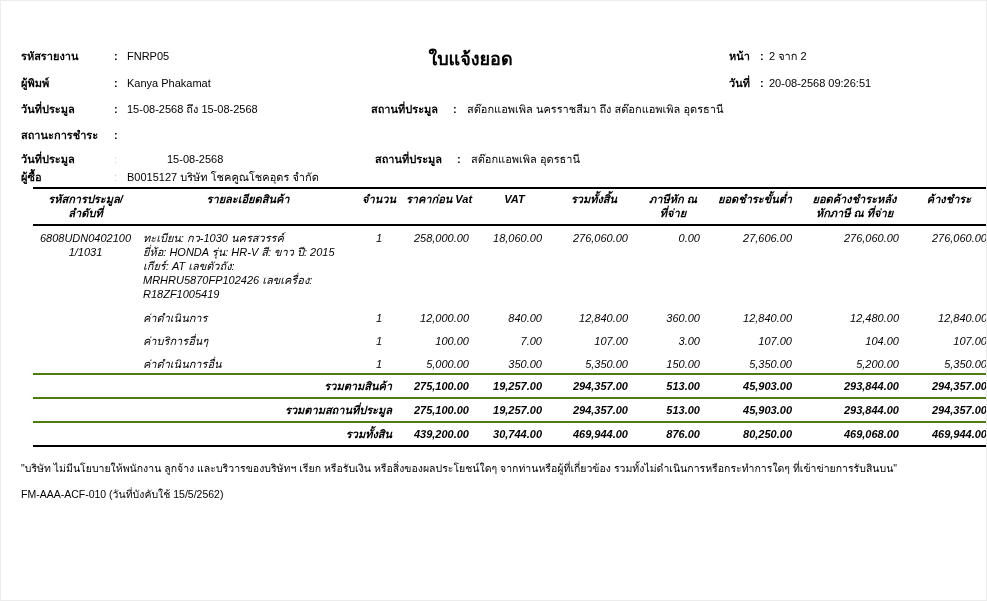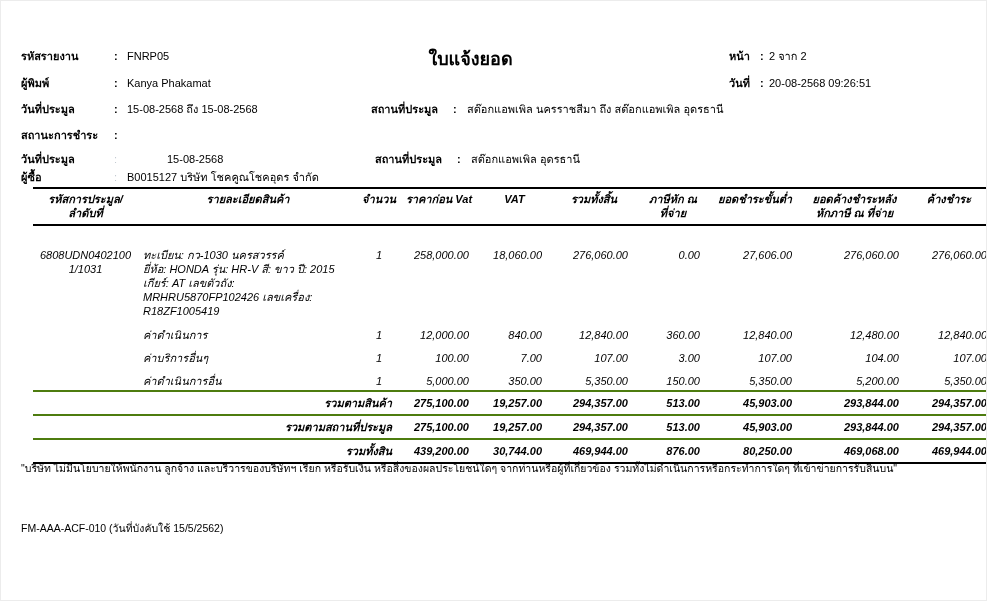--- a/index.html
+++ b/index.html
@@ -16,21 +16,21 @@
 
   
   .tbl-wrap { position:absolute; left:32px; top:186px; width:957px;font-style:italic; }
   table { border-collapse:collapse; table-layout:fixed; width:957px; }
   th, td { padding:2px 5px; vertical-align:top; font-size:11px; line-height:1.28; }
   thead tr { border-top:2px solid #000; border-bottom:2px solid #000; }
   thead th { font-weight:bold; text-align:center; padding:3px 2px 4px; }
   td.c { text-align:center; }
   td.num { text-align:right; padding-right:9px; }
   td.num.last-col { padding-right:3px; }
-  tr.first-item td { padding-top:22px; }
+  tr.first-item td { padding-top:5px; }
   tr.fee-row td { padding-top:7px; padding-bottom:2px; }
   tr.summary { border-top:2px solid #4d7c0f; font-weight:bold; }
   tr.summary td { padding-top:4px; padding-bottom:4px; }
   tr.summary.last { border-bottom:2px solid #000; }
   td.sum-label { text-align:right; padding-right:8px; }
   .desc-line { white-space:nowrap; }
 </style>
 </head>
 <body>
 
@@ -206,15 +206,15 @@
             <td class="num">876.00</td>
             <td class="num">80,250.00</td>
             <td class="num">469,068.00</td>
             <td class="num last-col">469,944.00</td>
           </tr>
         </tbody>
     </table>
   </div>
 
   <div class="abs" style="left:20px; top:461px; font-size:10.5px;">"บริษัท ไม่มีนโยบายให้พนักงาน ลูกจ้าง และบริวารของบริษัทฯ เรียก หรือรับเงิน หรือสิ่งของผลประโยชน์ใดๆ จากท่านหรือผู้ที่เกี่ยวข้อง รวมทั้งไม่ดำเนินการหรือกระทำการใดๆ ที่เข้าข่ายการรับสินบน"</div>
-  <div class="abs" style="left:20px; top:487px; font-size:10.5px;margin-top:34px;">FM-AAA-ACF-010 (วันที่บังคับใช้ 15/5/2562)</div>
+  <div class="abs" style="left:20px; top:487px; font-size:10.5px;">FM-AAA-ACF-010 (วันที่บังคับใช้ 15/5/2562)</div>
 
 </div>
 
 </body></html>

